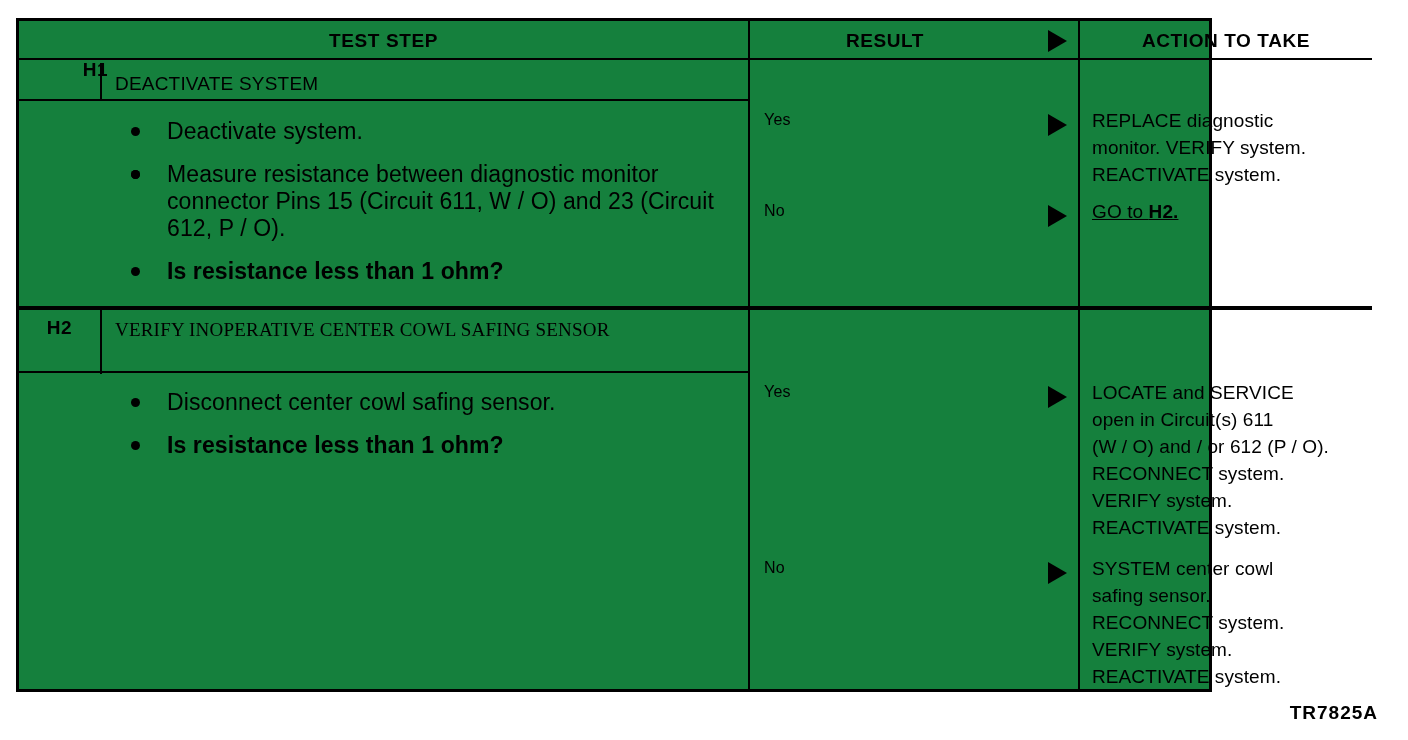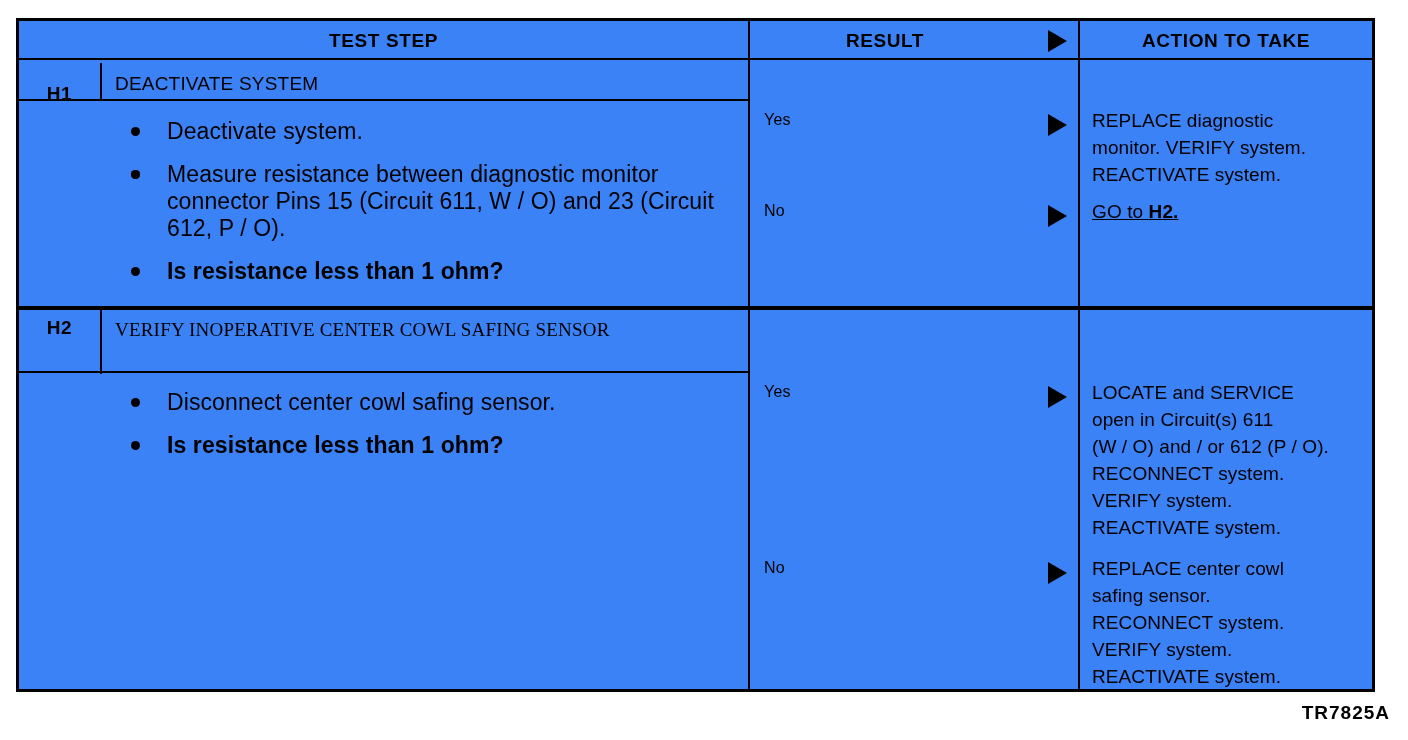--- a/index.html
+++ b/index.html
@@ -21,25 +21,25 @@
     width: 1408px;
     height: 740px;
     overflow: hidden;
   }
 
   
   .table-frame {
     position: absolute;
     left: 16px;
     top: 18px;
-    width: 1359px;            
+    width: 1196px;            
     height: 674px;            
     border: 3px solid #000;
     box-sizing: border-box;
-    background: #3b82f6;
+    background: #15803d;
   }
 
   
   .vrule {
     position: absolute;
     top: 0;
     bottom: 0;
     width: 2px;
     background: #000;
   }
@@ -103,21 +103,21 @@
   
   .hnum {
     position: absolute;
     left: 0;
     width: 81px;
     text-align: center;
     font-size: 19px;
     font-weight: bold;
     letter-spacing: 0.5px;
   }
-  .hnum.h1 { top: 62px; }
+  .hnum.h1 { top: 38px; margin-left: 36px; }
   .hnum.h2 { top: 296px; }
 
   
   .steptitle {
     position: absolute;
     left: 96px;
     width: 620px;
     font-size: 19px;
     line-height: 27px;
     letter-spacing: 0.2px;
@@ -190,21 +190,21 @@
   .a-h2-yes     { top: 365px; }
   .t-h2-yes     { top: 358px; }
   
   .r-h2-no      { top: 538px; }
   .a-h2-no      { top: 541px; }
   .t-h2-no      { top: 534px; }
 
   
   .doc-code {
     position: absolute;
-    right: 18px;
+    right: 30px;
     top: 702px;
     font-size: 19px;
     font-weight: bold;
     letter-spacing: 1px;
   }
 </style>
 </head>
 <body>
 
 <div id="page">
@@ -283,21 +283,21 @@
       <div>open in Circuit(s) 611</div>
       <div>(W / O) and / or 612 (P / O).</div>
       <div>RECONNECT system.</div>
       <div>VERIFY system.</div>
       <div>REACTIVATE system.</div>
     </div>
 
     <div class="result-label r-h2-no">No</div>
     <div class="arrow action-arrow a-h2-no"></div>
     <div class="action-text t-h2-no">
-      <div>REPLACE center cowl</div>
+      <div>SYSTEM center cowl</div>
       <div>safing sensor.</div>
       <div>RECONNECT system.</div>
       <div>VERIFY system.</div>
       <div>REACTIVATE system.</div>
     </div>
 
   </div>
 
   <div class="doc-code">TR7825A</div>
 

